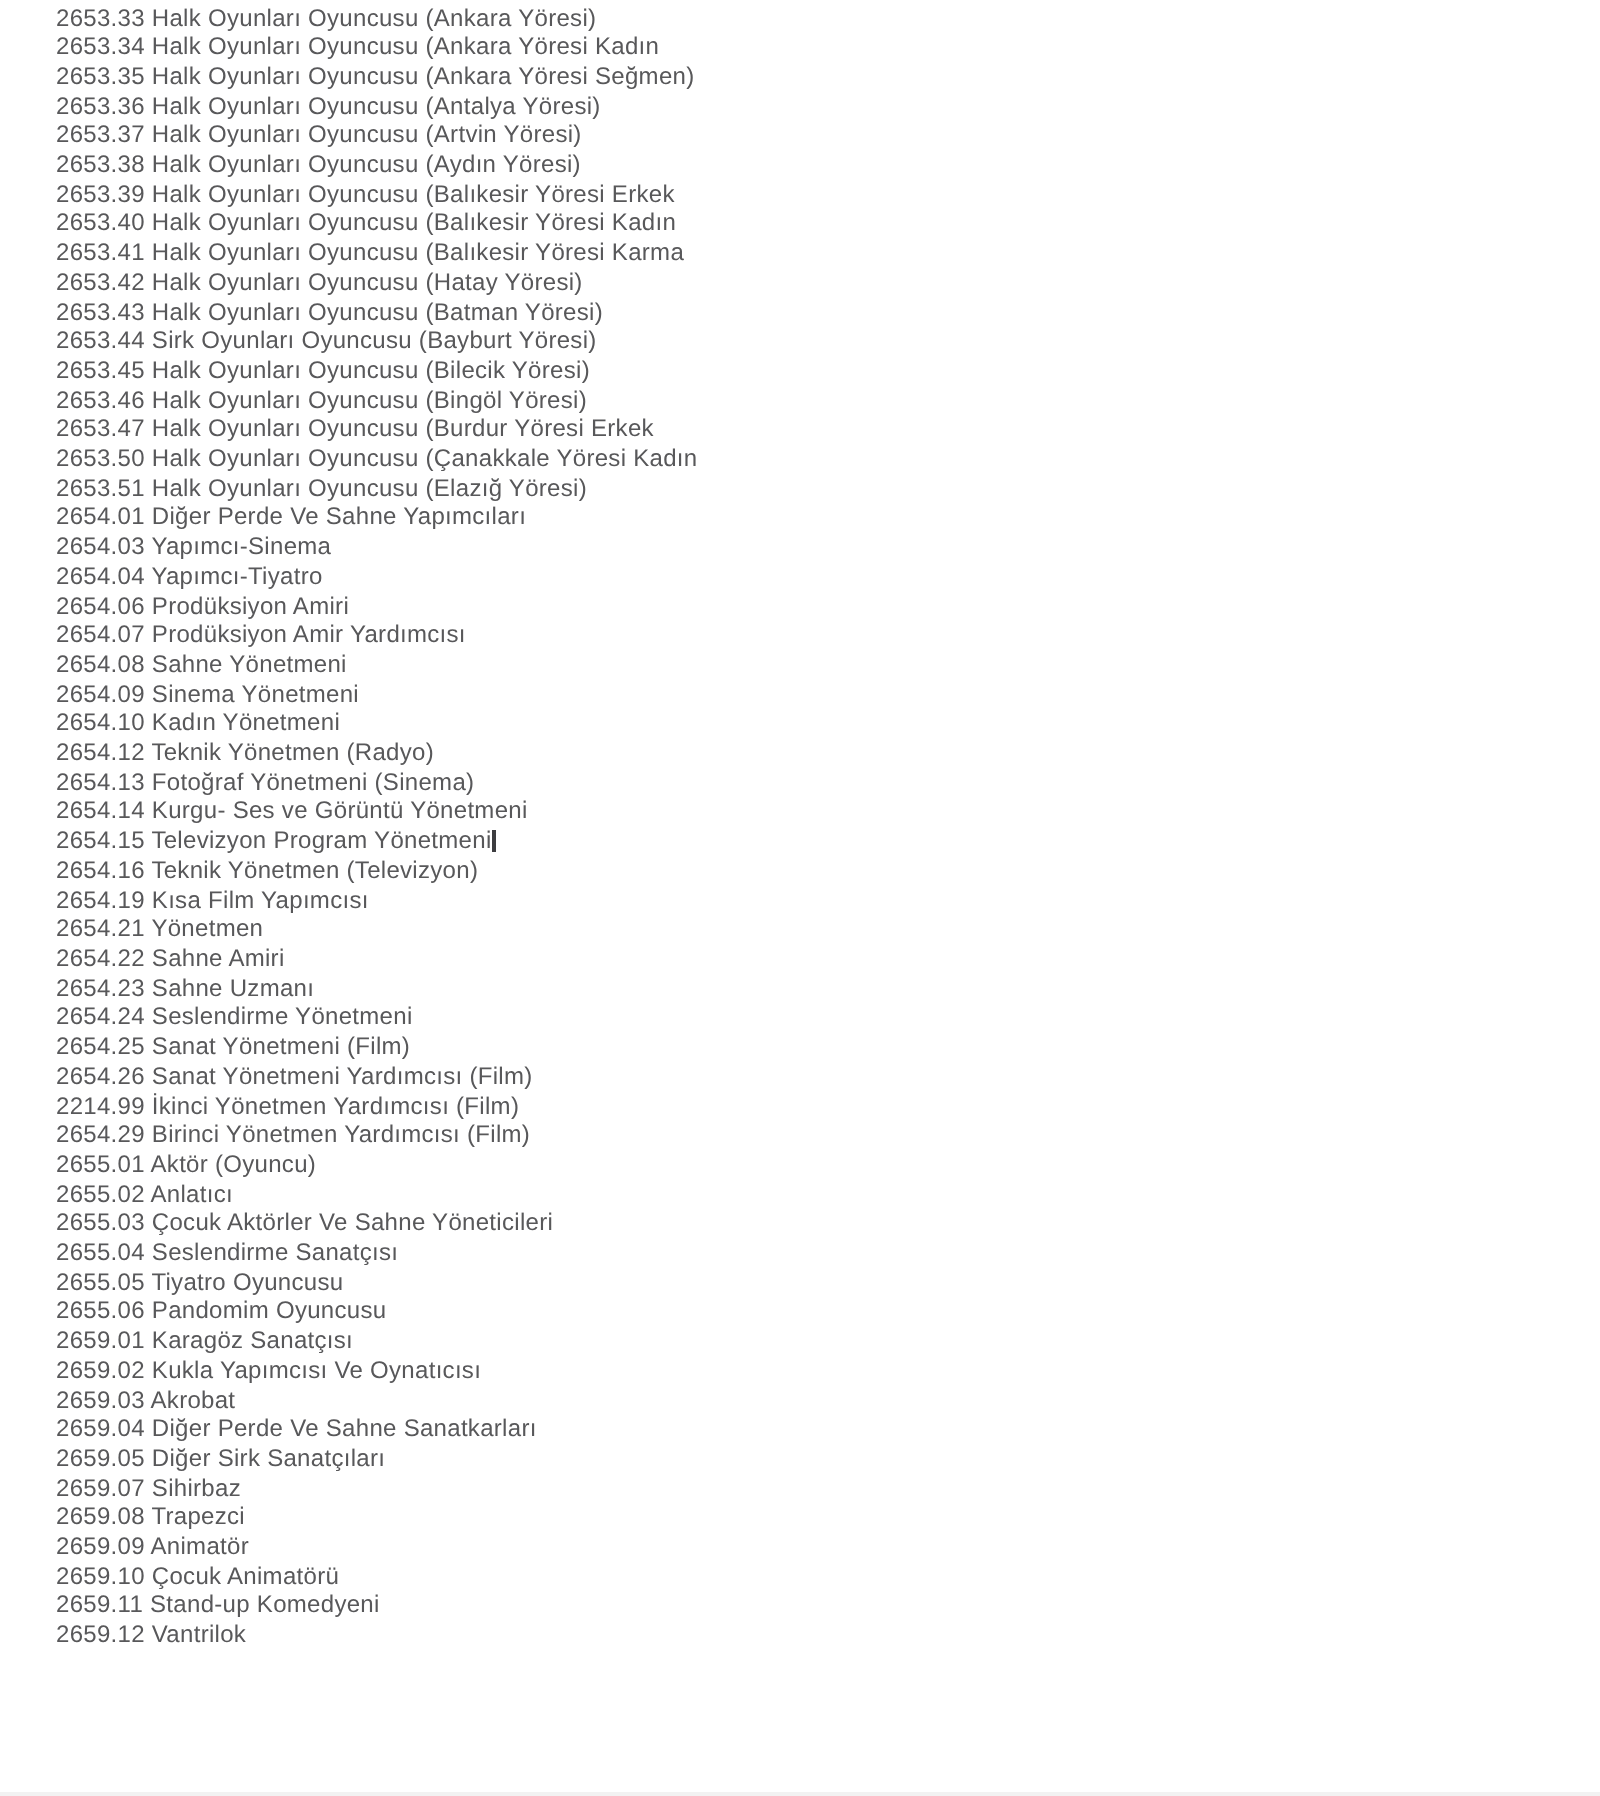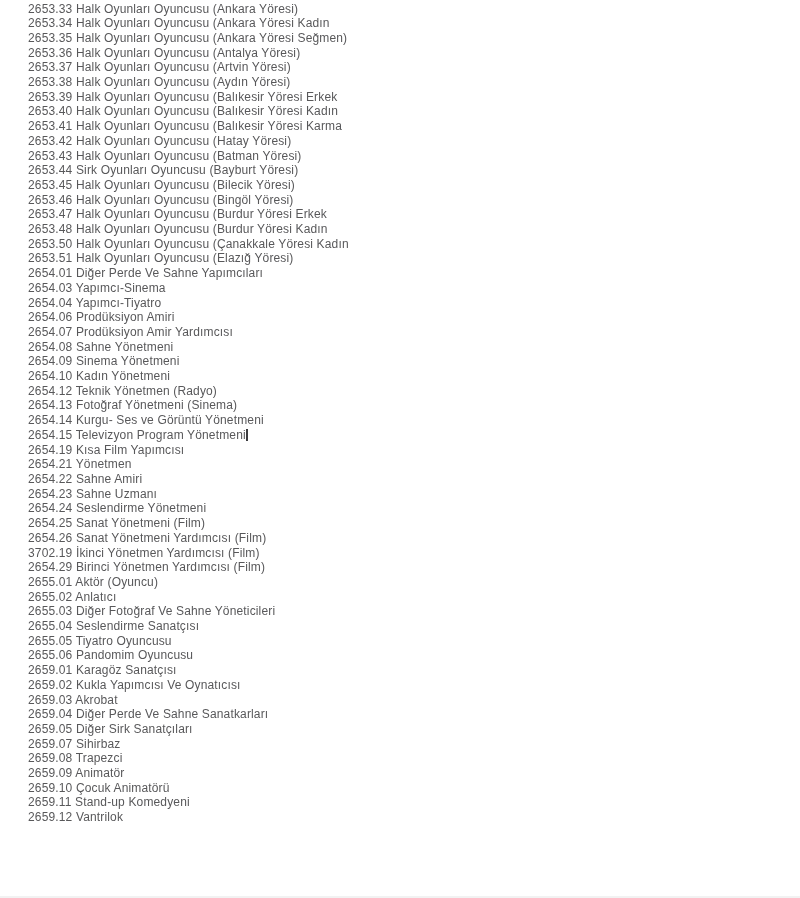--- a/index.html
+++ b/index.html
@@ -54,47 +54,47 @@
     <div class="line"><span>2653.38</span><span> Halk Oyunları Oyuncusu (Aydın Yöresi)</span></div>
     <div class="line"><span>2653.39</span><span> Halk Oyunları Oyuncusu (Balıkesir Yöresi Erkek</span></div>
     <div class="line"><span>2653.40</span><span> Halk Oyunları Oyuncusu (Balıkesir Yöresi Kadın</span></div>
     <div class="line"><span>2653.41</span><span> Halk Oyunları Oyuncusu (Balıkesir Yöresi Karma</span></div>
     <div class="line"><span>2653.42</span><span> Halk Oyunları Oyuncusu (Hatay Yöresi)</span></div>
     <div class="line"><span>2653.43</span><span> Halk Oyunları Oyuncusu (Batman Yöresi)</span></div>
     <div class="line"><span>2653.44</span><span> Sirk Oyunları Oyuncusu (Bayburt Yöresi)</span></div>
     <div class="line"><span>2653.45</span><span> Halk Oyunları Oyuncusu (Bilecik Yöresi)</span></div>
     <div class="line"><span>2653.46</span><span> Halk Oyunları Oyuncusu (Bingöl Yöresi)</span></div>
     <div class="line"><span>2653.47</span><span> Halk Oyunları Oyuncusu (Burdur Yöresi Erkek</span></div>
-    <div class="line"><span>2653.48</span><span> Halk Oyunları Oyuncusu (Burdur Yöresi Kadın</span></div>
     <div class="line"><span>2653.50</span><span> Halk Oyunları Oyuncusu (Çanakkale Yöresi Kadın</span></div>
     <div class="line"><span>2653.51</span><span> Halk Oyunları Oyuncusu (Elazığ Yöresi)</span></div>
     <div class="line"><span>2654.01</span><span> Diğer Perde Ve Sahne Yapımcıları</span></div>
     <div class="line"><span>2654.03</span><span> Yapımcı-Sinema</span></div>
     <div class="line"><span>2654.04</span><span> Yapımcı-Tiyatro</span></div>
     <div class="line"><span>2654.06</span><span> Prodüksiyon Amiri</span></div>
     <div class="line"><span>2654.07</span><span> Prodüksiyon Amir Yardımcısı</span></div>
     <div class="line"><span>2654.08</span><span> Sahne Yönetmeni</span></div>
     <div class="line"><span>2654.09</span><span> Sinema Yönetmeni</span></div>
     <div class="line"><span>2654.10</span><span> Kadın Yönetmeni</span></div>
     <div class="line"><span>2654.12</span><span> Teknik Yönetmen (Radyo)</span></div>
     <div class="line"><span>2654.13</span><span> Fotoğraf Yönetmeni (Sinema)</span></div>
     <div class="line"><span>2654.14</span><span> Kurgu- Ses ve Görüntü Yönetmeni</span></div>
     <div class="line"><span>2654.15</span><span> Televizyon Program Yönetmeni</span><span class="caret"></span></div>
+    <div class="line"><span>2654.16</span><span> Teknik Yönetmen (Televizyon)</span></div>
     <div class="line"><span>2654.19</span><span> Kısa Film Yapımcısı</span></div>
     <div class="line"><span>2654.21</span><span> Yönetmen</span></div>
     <div class="line"><span>2654.22</span><span> Sahne Amiri</span></div>
     <div class="line"><span>2654.23</span><span> Sahne Uzmanı</span></div>
     <div class="line"><span>2654.24</span><span> Seslendirme Yönetmeni</span></div>
     <div class="line"><span>2654.25</span><span> Sanat Yönetmeni (Film)</span></div>
     <div class="line"><span>2654.26</span><span> Sanat Yönetmeni Yardımcısı (Film)</span></div>
-    <div class="line"><span>3702.19</span><span> İkinci Yönetmen Yardımcısı (Film)</span></div>
+    <div class="line"><span>2214.99</span><span> İkinci Yönetmen Yardımcısı (Film)</span></div>
     <div class="line"><span>2654.29</span><span> Birinci Yönetmen Yardımcısı (Film)</span></div>
     <div class="line"><span>2655.01</span><span> Aktör (Oyuncu)</span></div>
     <div class="line"><span>2655.02</span><span> Anlatıcı</span></div>
-    <div class="line"><span>2655.03</span><span> Diğer Fotoğraf Ve Sahne Yöneticileri</span></div>
+    <div class="line"><span>2655.03</span><span> Çocuk Aktörler Ve Sahne Yöneticileri</span></div>
     <div class="line"><span>2655.04</span><span> Seslendirme Sanatçısı</span></div>
     <div class="line"><span>2655.05</span><span> Tiyatro Oyuncusu</span></div>
     <div class="line"><span>2655.06</span><span> Pandomim Oyuncusu</span></div>
     <div class="line"><span>2659.01</span><span> Karagöz Sanatçısı</span></div>
     <div class="line"><span>2659.02</span><span> Kukla Yapımcısı Ve Oynatıcısı</span></div>
     <div class="line"><span>2659.03</span><span> Akrobat</span></div>
     <div class="line"><span>2659.04</span><span> Diğer Perde Ve Sahne Sanatkarları</span></div>
     <div class="line"><span>2659.05</span><span> Diğer Sirk Sanatçıları</span></div>
     <div class="line"><span>2659.07</span><span> Sihirbaz</span></div>
     <div class="line"><span>2659.08</span><span> Trapezci</span></div>

